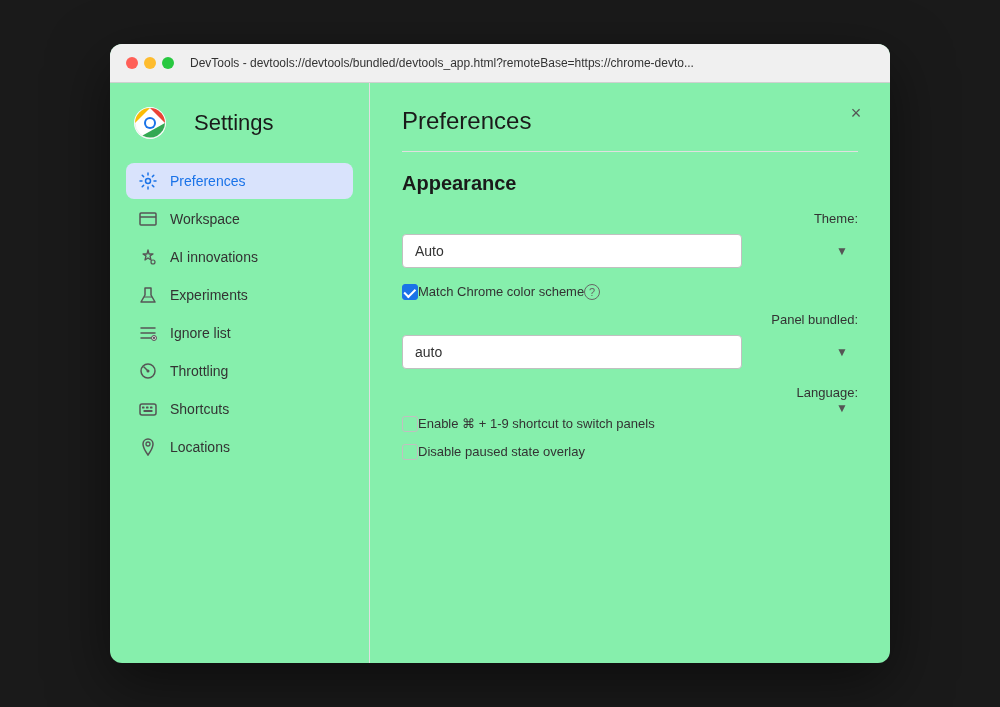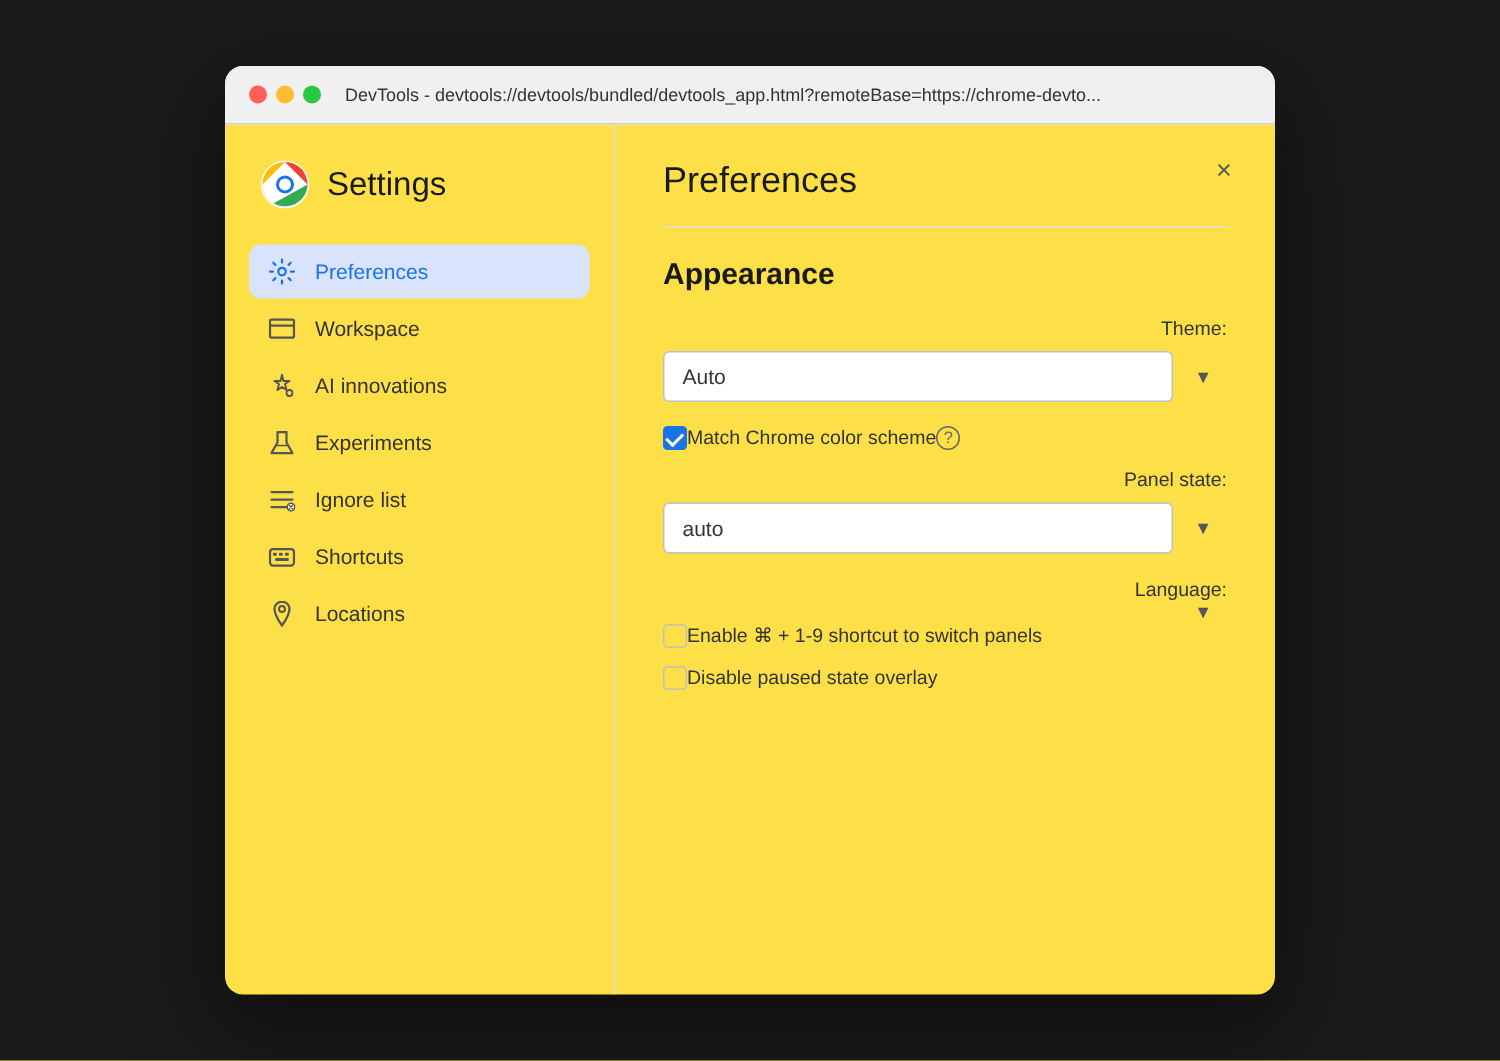--- a/index.html
+++ b/index.html
@@ -6,22 +6,22 @@
     body {
       background: #1a1a1a;
       display: flex;
       align-items: center;
       justify-content: center;
       height: 100vh;
       font-family: -apple-system, BlinkMacSystemFont, 'Segoe UI', sans-serif;
     }
 
     .window {
-      width: 700px;
-      background: #fde047;
+      width: 780px;
+      background: #86efac;
       border-radius: 12px;
       overflow: hidden;
       box-shadow: 0 20px 60px rgba(0,0,0,0.5);
     }
 
     .titlebar {
       background: #f0f0f0;
       padding: 12px 16px;
       display: flex;
       align-items: center;
@@ -60,21 +60,21 @@
     .sidebar {
       width: 260px;
       padding: 24px 16px;
       border-right: 1px solid #e0e0e0;
       flex-shrink: 0;
     }
 
     .sidebar-header {
       display: flex;
       align-items: center;
-      gap: 12px;
+      gap: 28px;
       margin-bottom: 24px;
       padding-left: 8px;
     }
 
     .chrome-icon {
       width: 32px;
       height: 32px;
       flex-shrink: 0;
     }
 
@@ -335,20 +335,30 @@
             <svg width="18" height="18" viewBox="0 0 18 18" fill="none">
               <path d="M2 4h14M2 9h14M2 14h10" stroke="#555" stroke-width="1.5" stroke-linecap="round"></path>
               <circle cx="15" cy="14" r="2.5" fill="#fff" stroke="#555" stroke-width="1"></circle>
               <path d="M13.5 14h3M15 12.5v3" stroke="#555" stroke-width="1" stroke-linecap="round" transform="rotate(45 15 14)"></path>
             </svg>
           </span>
           <span>Ignore list</span>
         </div>
 
 
+        <div class="nav-item">
+          <span class="nav-icon">
+            <svg width="18" height="18" viewBox="0 0 18 18" fill="none">
+              <circle cx="9" cy="9" r="7" stroke="#555" stroke-width="1.5"></circle>
+              <path d="M9 9 L5 5" stroke="#555" stroke-width="1.5" stroke-linecap="round"></path>
+              <circle cx="9" cy="9" r="1.5" fill="#555"></circle>
+            </svg>
+          </span>
+          <span>Throttling</span>
+        </div>
 
         <div class="nav-item">
           <span class="nav-icon">
             <svg width="18" height="18" viewBox="0 0 18 18" fill="none">
               <rect x="1" y="4" width="16" height="11" rx="2" stroke="#555" stroke-width="1.5"></rect>
               <rect x="3" y="6.5" width="2.5" height="2" rx="0.5" fill="#555"></rect>
               <rect x="7" y="6.5" width="2.5" height="2" rx="0.5" fill="#555"></rect>
               <rect x="11" y="6.5" width="2.5" height="2" rx="0.5" fill="#555"></rect>
               <rect x="4.5" y="10" width="9" height="2" rx="0.5" fill="#555"></rect>
             </svg>
@@ -388,21 +398,21 @@
           </select>
           <span class="select-arrow">▼</span>
         </div>
 
         <div class="checkbox-row">
           <div class="checkbox checked"></div>
           <span>Match Chrome color scheme</span>
           <div class="help-icon">?</div>
         </div>
 
-        <div class="field-label">Panel state:</div>
+        <div class="field-label">Panel bundled:</div>
         <div class="select-wrapper">
           <select class="select-field">
             <option>auto</option>
             <option>horizontal</option>
             <option>vertical</option>
           </select>
           <span class="select-arrow">▼</span>
         </div>
 
         <div class="field-label">Language:</div>

